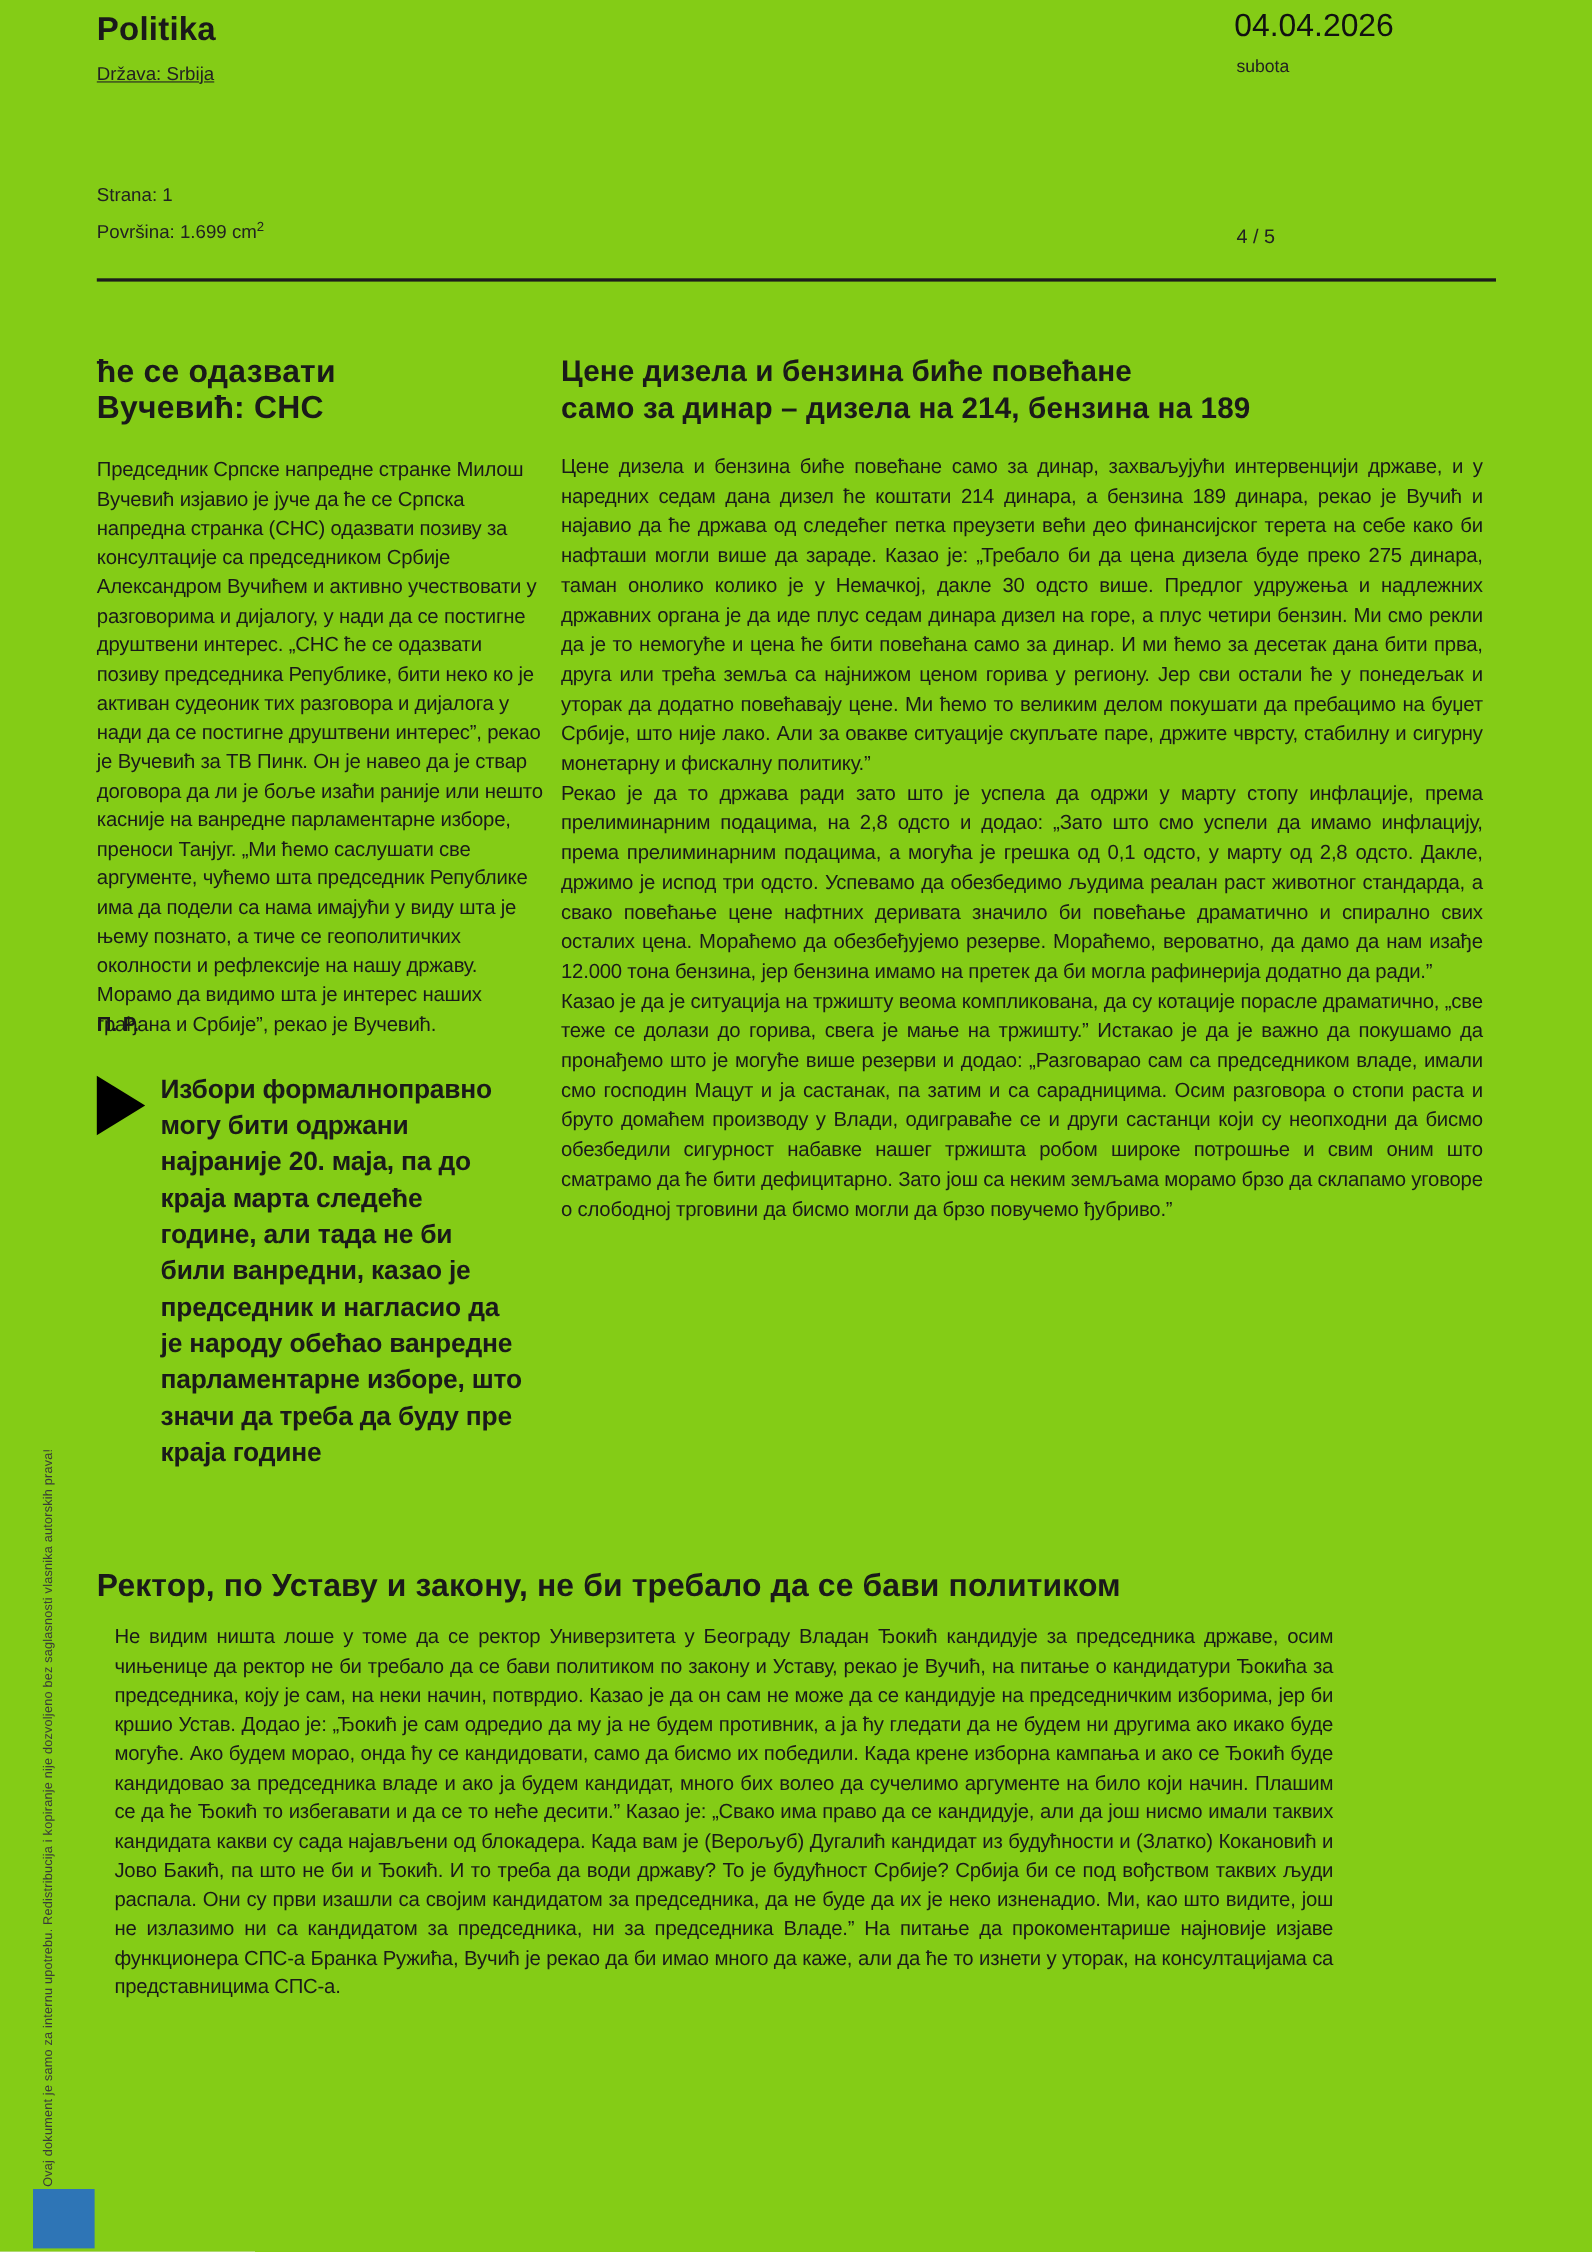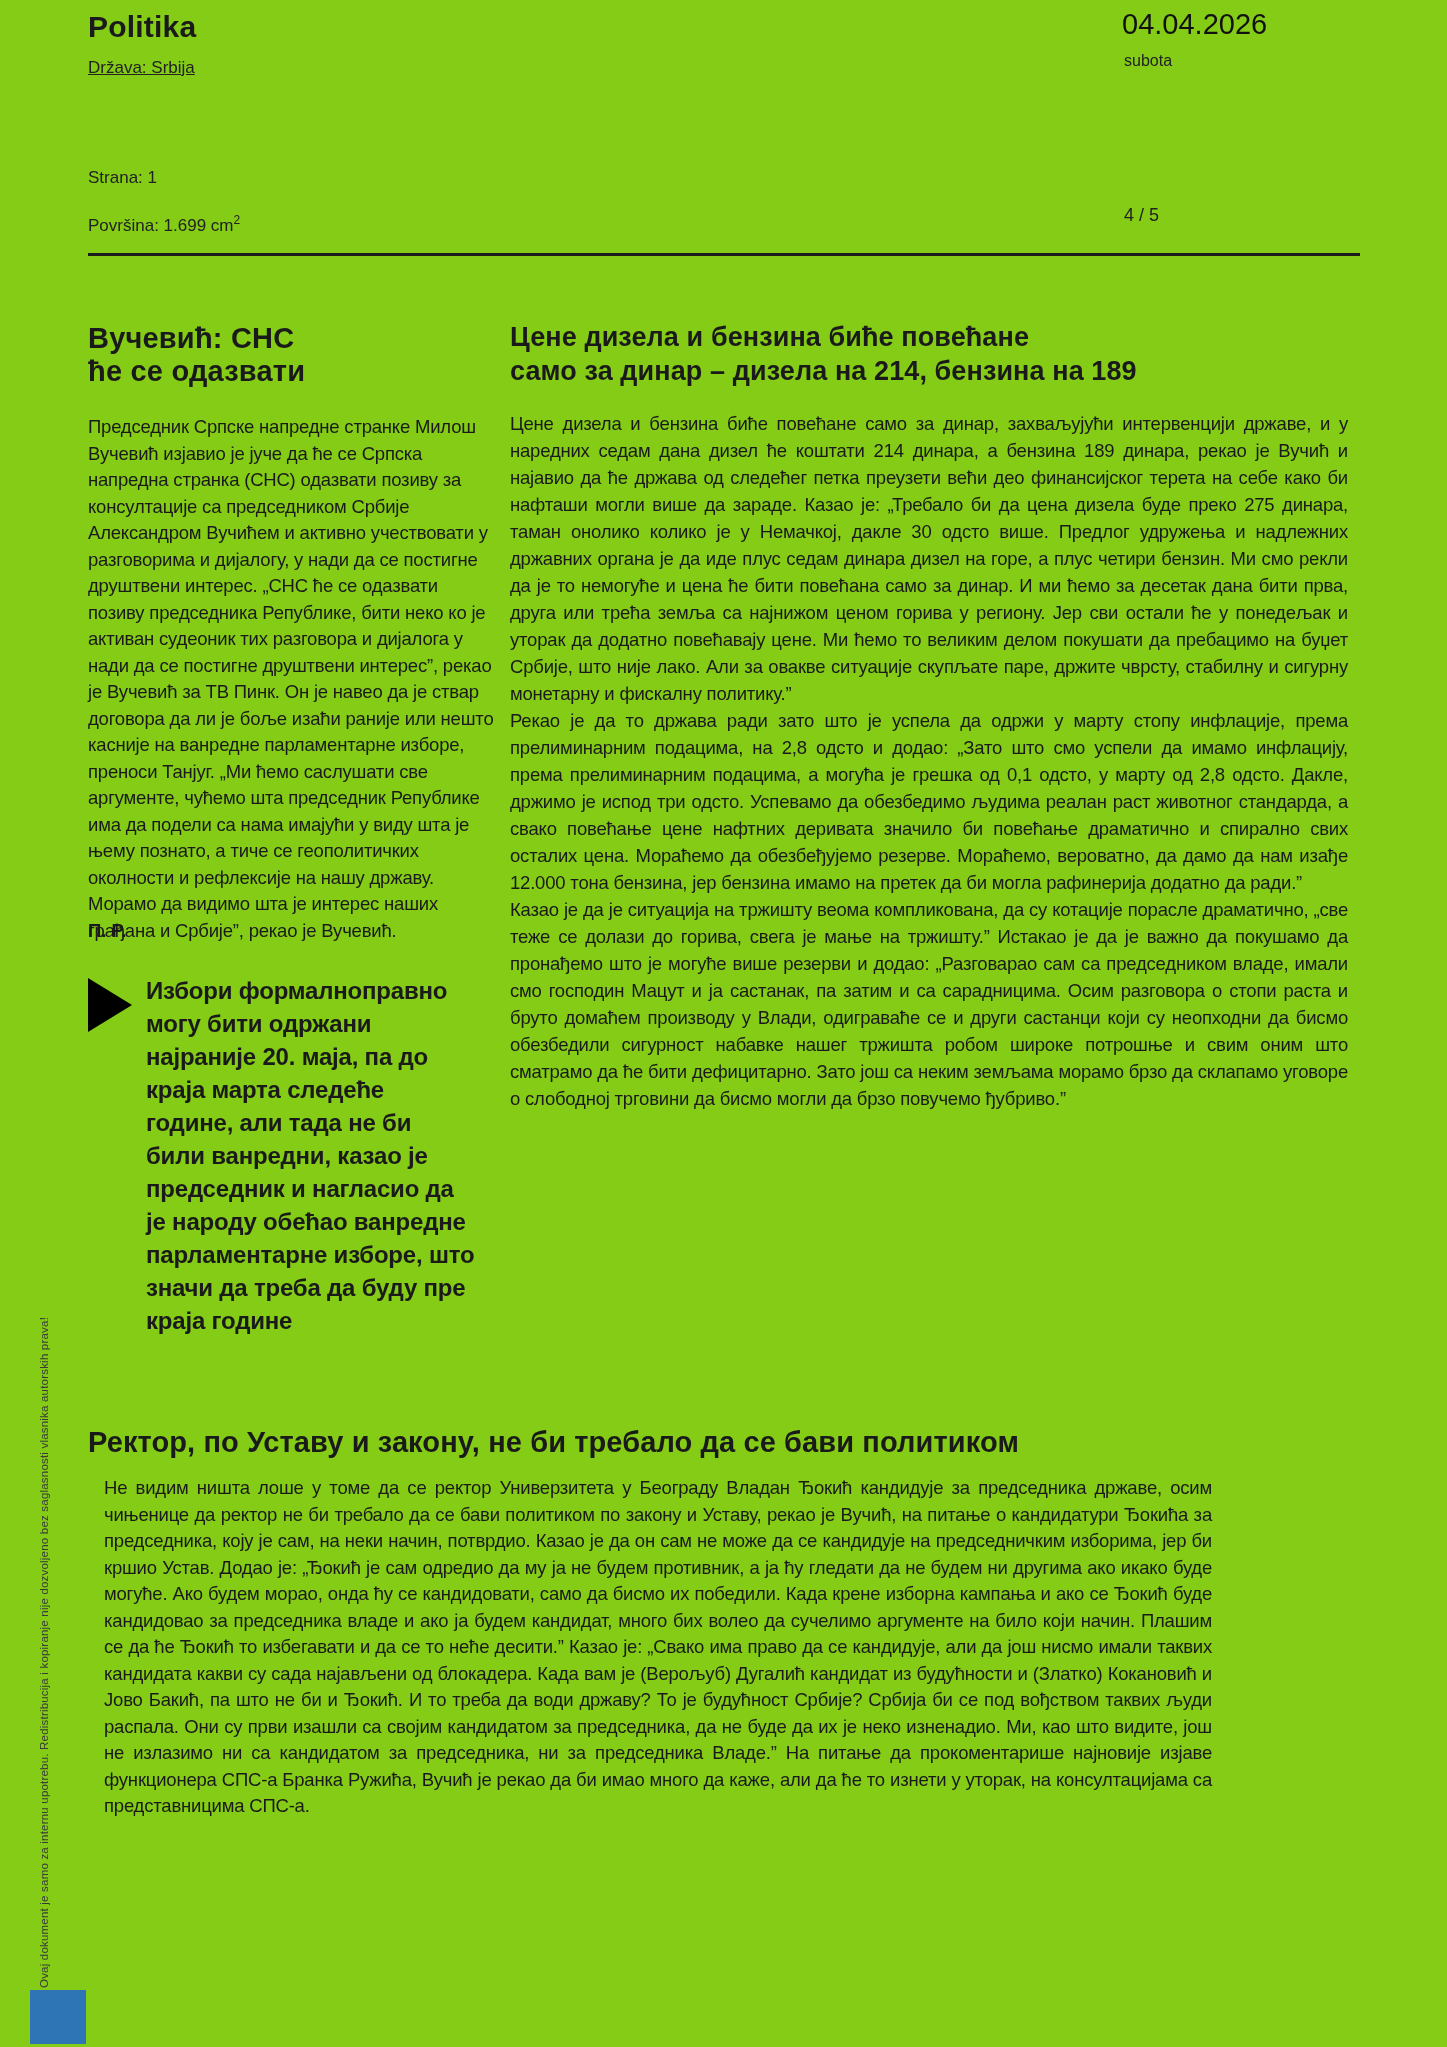--- a/index.html
+++ b/index.html
@@ -11,21 +11,21 @@
     font-family:"Liberation Sans", sans-serif;
     color:#1a1a1a;
     overflow:hidden;
   }
   
   .src-title   { position:absolute; left:88px;  top:10px;  font-size:30px; font-weight:bold; letter-spacing:.2px; }
   .country     { position:absolute; left:88px;  top:58px;  font-size:17px; color:#222;text-decoration:underline; }
   .date        { position:absolute; left:1122px; top:8px;  font-size:29px; color:#111; }
   .weekday     { position:absolute; left:1124px; top:52px; font-size:16px; color:#222; }
   .page-label  { position:absolute; left:88px;  top:168px; font-size:17px; color:#222; }
-  .area-label  { position:absolute; left:88px;  top:213px; font-size:17px; color:#222; }
+  .area-label  { position:absolute; left:88px;  top:199px; font-size:17px; color:#222; }
   .area-label sup { font-size:12px; }
   .pagination  { position:absolute; left:1124px; top:205px; font-size:18px; color:#222; }
   .divider     { position:absolute; left:88px;  top:253px; width:1272px; height:0; border-top:3px solid #1c1c1c; }
 
   
   .col-left  { position:absolute; left:88px;  top:322px; width:408px; }
   .col-right { position:absolute; left:510px; top:320px; width:838px; }
 
   .a1-title { font-size:29px; font-weight:bold; line-height:33px; letter-spacing:.2px; }
   .a1-body  { margin-top:26px; font-size:18.5px; line-height:26.5px; text-align:left; letter-spacing:-0.2px; }
@@ -64,22 +64,22 @@
   <div class="country">Država: Srbija</div>
   <div class="date">04.04.2026</div>
   <div class="weekday">subota</div>
   <div class="page-label">Strana: 1</div>
   <div class="area-label"><span>Površina: 1.699 cm</span><sup>2</sup></div>
   <div class="pagination">4 / 5</div>
   <div class="divider"></div>
 
   <div class="col-left">
     <div class="a1-title">
+      <div>ће се одазвати</div>
       <div>Вучевић: СНС</div>
-      <div>ће се одазвати</div>
     </div>
     <div class="a1-body">Председник Српске напредне странке Милош Вучевић изјавио је јуче да ће се Српска напредна странка (СНС) одазвати позиву за консултације са председником Србије Александром Вучићем и активно учествовати у разговорима и дијалогу, у нади да се постигне друштвени интерес. „СНС ће се одазвати позиву председника Републике, бити неко ко је активан судеоник тих разговора и дијалога у нади да се постигне друштвени интерес”, рекао је Вучевић за ТВ Пинк. Он је навео да је ствар договора да ли је боље изаћи раније или нешто касније на ванредне парламентарне изборе, преноси Танјуг. „Ми ћемо саслушати све аргументе, чућемо шта председник Републике има да подели са нама имајући у виду шта је њему познато, а тиче се геополитичких околности и рефлексије на нашу државу. Морамо да видимо шта је интерес наших грађана и Србије”, рекао је Вучевић.</div>
     <div class="a1-sig">П. Р.</div>
 
     <div class="pullquote">
       <span class="pq-marker"></span>
       <div class="pq-text">Избори формалноправно могу бити одржани најраније 20. маја, па до краја марта следеће године, али тада не би били ванредни, казао је председник и нагласио да је народу обећао ванредне парламентарне изборе, што значи да треба да буду пре краја године</div>
     </div>
   </div>
 

